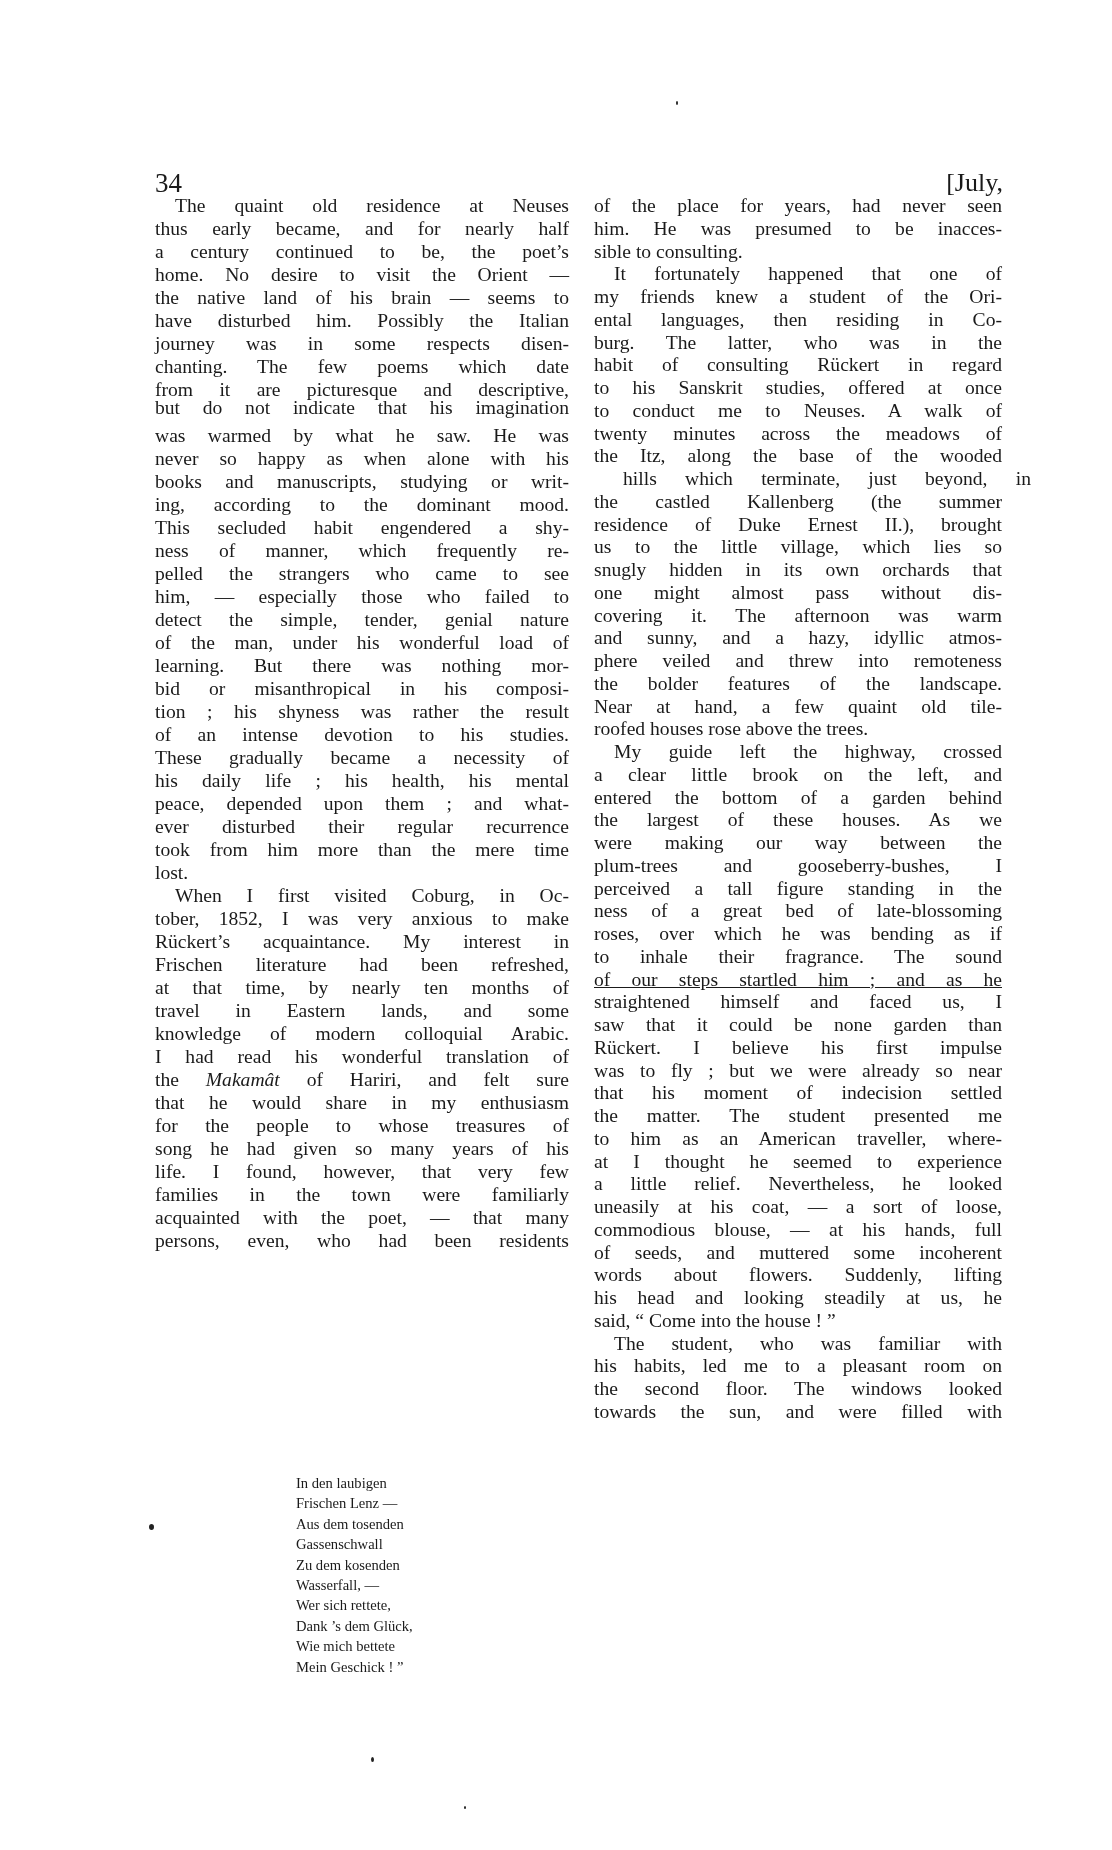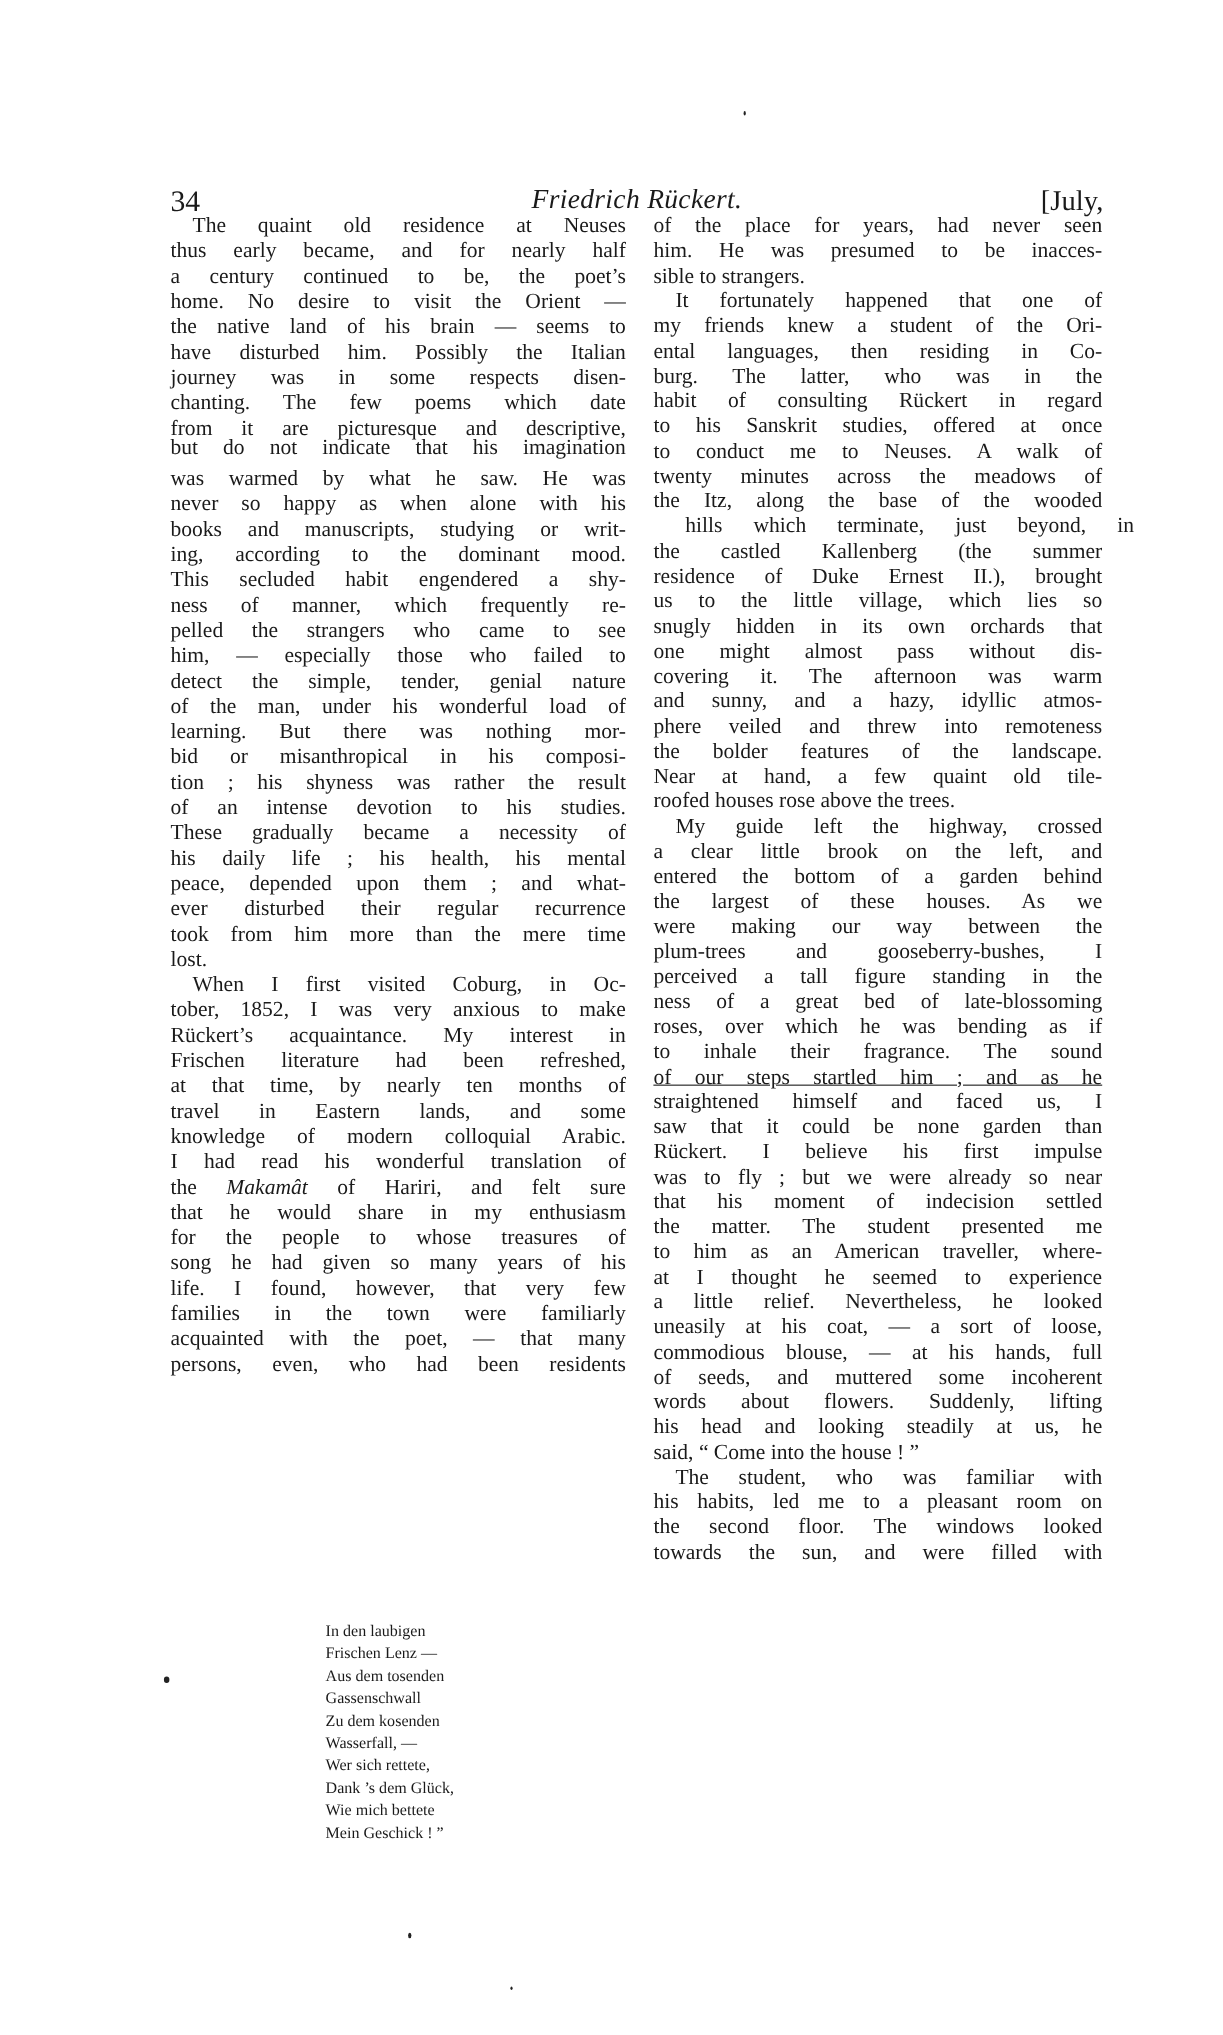--- a/index.html
+++ b/index.html
@@ -21,21 +21,20 @@
   .poem { position: absolute; left: 296px; top: 1473px; }
   .poem-line { position: absolute; left: 0; white-space: nowrap; font-size: 14.6px; line-height: 20px; }
   .speck { position: absolute; background: #222; border-radius: 50%; }
 </style>
 </head>
 <body>
 
 <div class="page">
   <div class="header">
     <span class="page-number">34</span>
-    <span class="running-title">Friedrich Rückert.</span>
     <span class="issue-month">[July,</span>
   </div>
 
   <div class="column col-left" id="col-left">
       <div class="line indent" style="top: 194px;">The quaint old residence at Neuses</div>
       <div class="line" style="top: 217px;">thus early became, and for nearly half</div>
       <div class="line" style="top: 240px;">a century continued to be, the poet’s</div>
       <div class="line" style="top: 263px;">home.  No desire to visit the Orient —</div>
       <div class="line" style="top: 286px;">the native land of his brain — seems to</div>
       <div class="line" style="top: 309px;">have disturbed him.  Possibly the Italian</div>
@@ -76,21 +75,21 @@
       <div class="line" style="top: 1114px;">for the people to whose treasures of</div>
       <div class="line" style="top: 1137px;">song he had given so many years of his</div>
       <div class="line" style="top: 1160px;">life.  I found, however, that very few</div>
       <div class="line" style="top: 1183px;">families in the town were familiarly</div>
       <div class="line" style="top: 1206px;">acquainted with the poet, — that many</div>
       <div class="line" style="top: 1229px;">persons, even, who had been residents</div>
     </div>
   <div class="column col-right" id="col-right">
       <div class="line" style="top: 194px;">of the place for years, had never seen</div>
       <div class="line" style="top: 216.75px;">him.  He was presumed to be inacces-</div>
-      <div class="line last" style="top: 239.5px;">sible to strangers.</div>
+      <div class="line last" style="top: 239.5px;">sible to consulting.</div>
       <div class="line indent" style="top: 262.25px;">It fortunately happened that one of</div>
       <div class="line" style="top: 285px;">my friends knew a student of the Ori-</div>
       <div class="line" style="top: 307.75px;">ental languages, then residing in Co-</div>
       <div class="line" style="top: 330.5px;">burg.  The latter, who was in the</div>
       <div class="line" style="top: 353.25px;">habit of consulting Rückert in regard</div>
       <div class="line" style="top: 376px;">to his Sanskrit studies, offered at once</div>
       <div class="line" style="top: 398.75px;">to conduct me to Neuses.  A walk of</div>
       <div class="line" style="top: 421.5px;">twenty minutes across the meadows of</div>
       <div class="line" style="top: 444.25px;">the Itz, along the base of the wooded</div>
       <div class="line" style="top: 467px; margin-left: 29px;">hills which terminate, just beyond, in</div>

